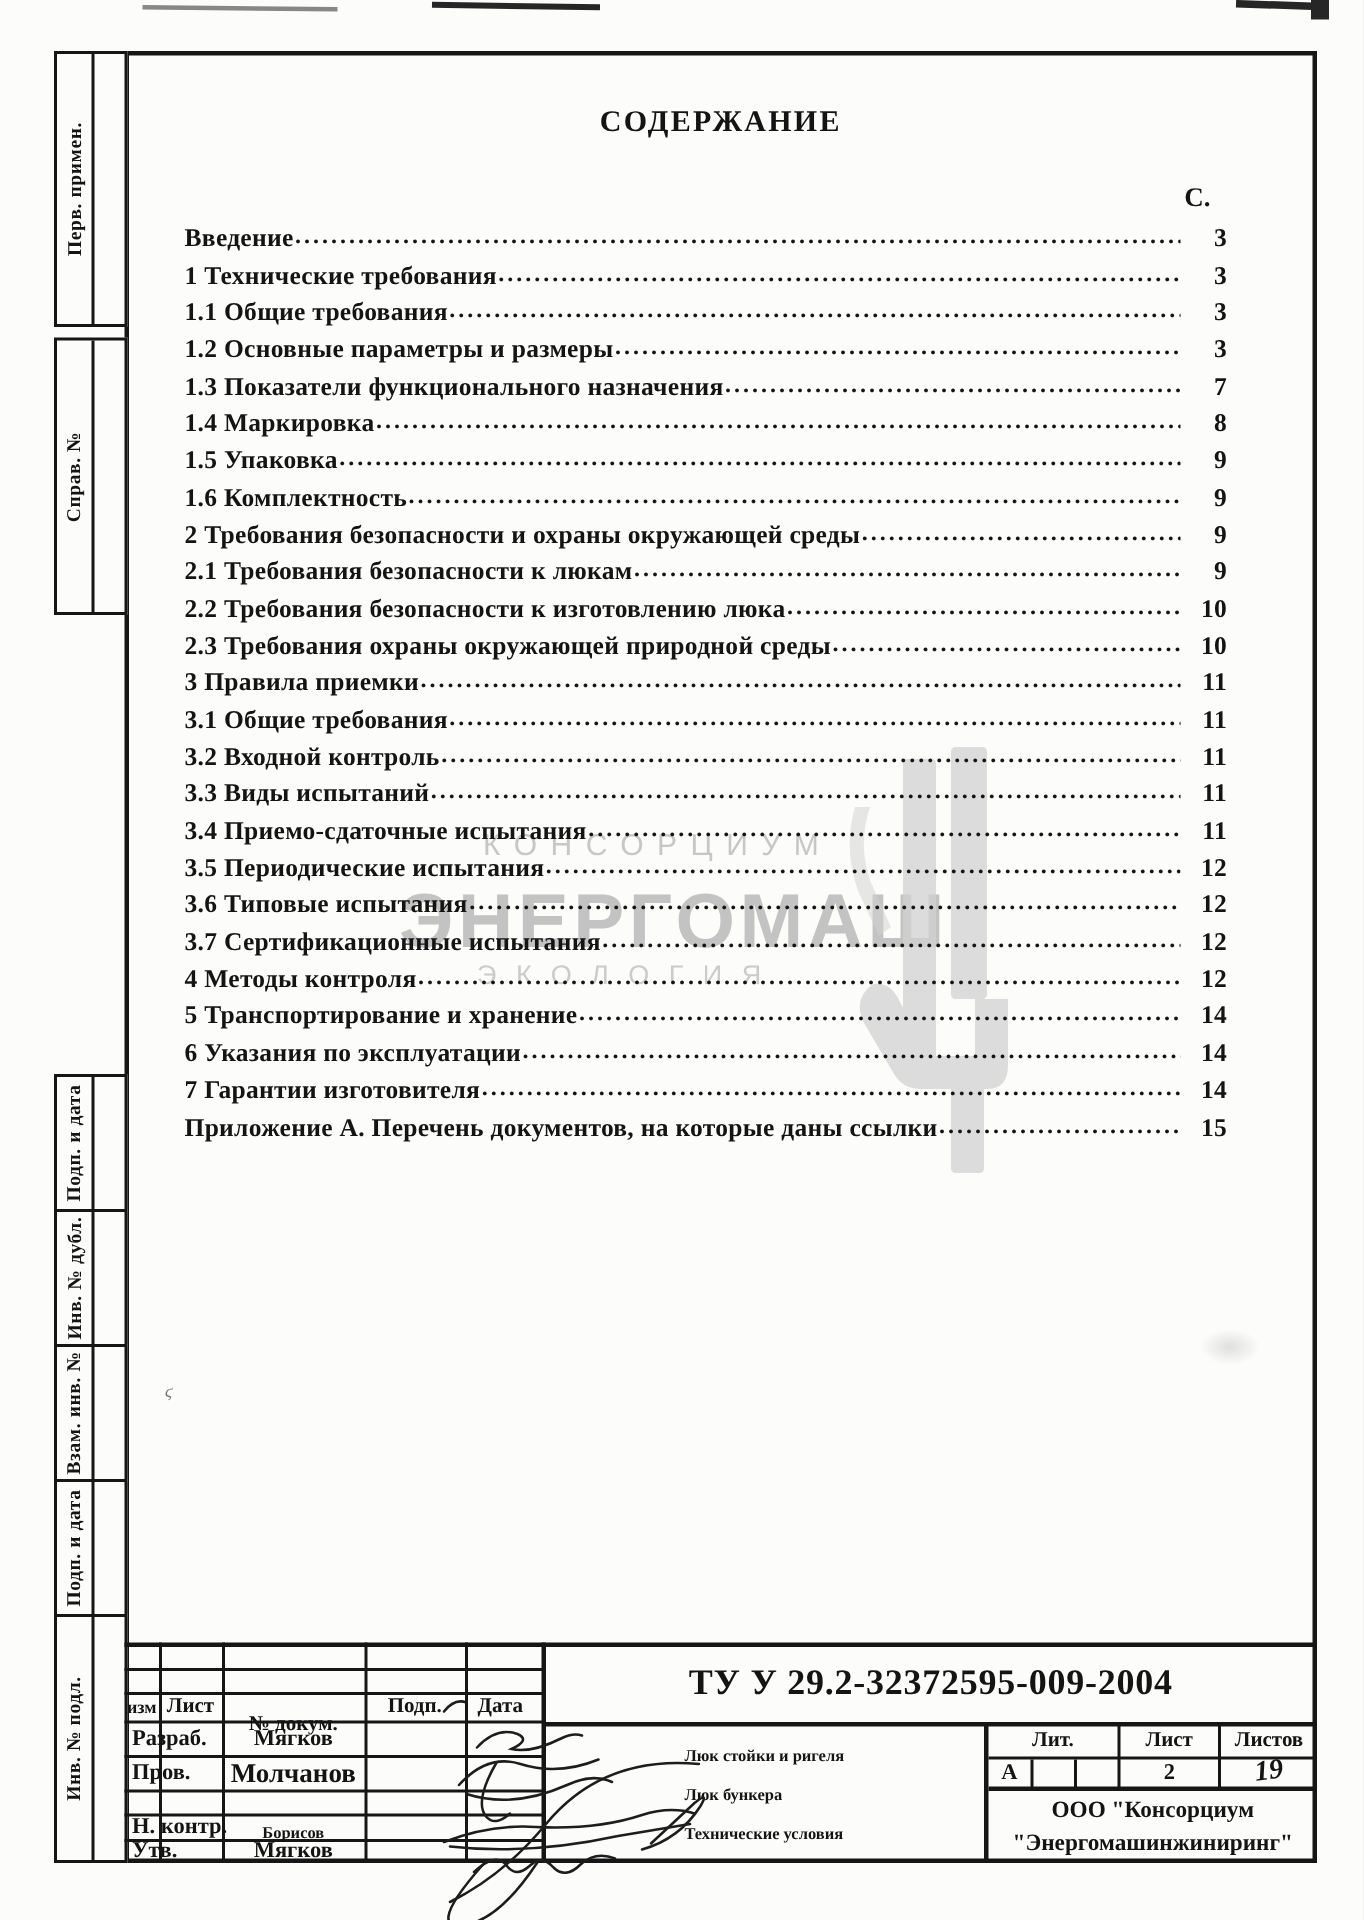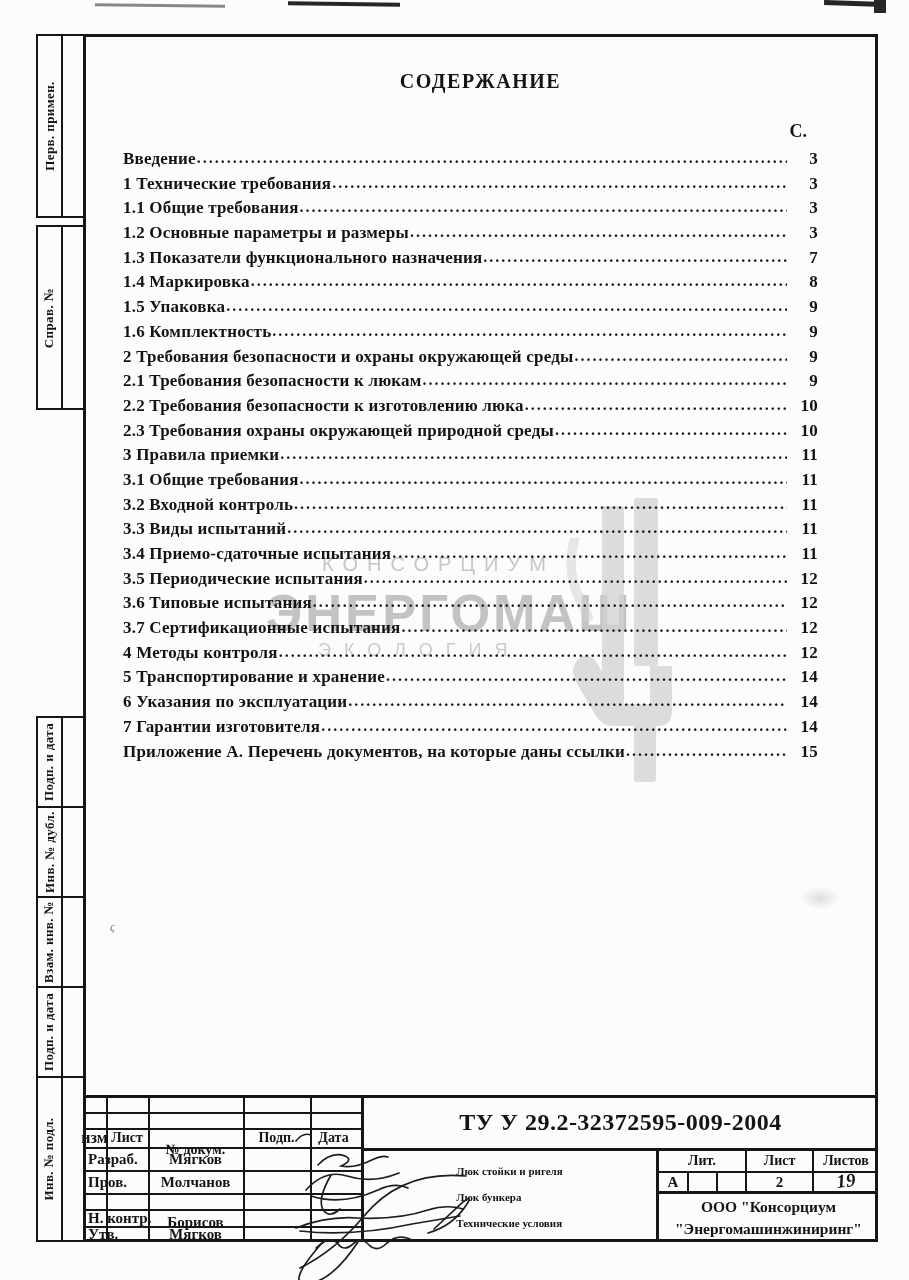--- a/index.html
+++ b/index.html
@@ -40,21 +40,21 @@
   .toc-label{flex:0 0 auto;}
   .toc-leader{flex:1 1 aupx;overflow:hidden;letter-spacing:2px;font-size:16px;
     margin:0 1px;}
   .toc-page{flex:0 0 30px;text-align:right;}
   
   .line{position:absolute;background:#161616;}
   .tb-text{position:absolute;display:flex;align-items:center;justify-content:center;
     font-weight:bold;white-space:nowrap;z-index:3;}
   .docnum{font-size:24px;letter-spacing:.5px;}
   .small-h{font-size:14px;}
-  .tiny-h{font-size:16px;}
+  .tiny-h{font-size:12px;}
   .role{justify-content:flex-start;padding-left:3px;font-size:15px;}
   .t-lines{line-height:26px;font-size:11px;display:block;}
   .company{line-height:22px;text-align:center;font-size:15.5px;display:block;}
   .listov-val{font-size:19px;font-style:italic;transform:rotate(-7deg);}
   .sig-svg{position:absolute;left:0;top:0;z-index:4;}
   .pen-mark{position:absolute;left:110px;top:920px;font-size:12px;color:#777;
     font-style:italic;z-index:2;}
 </style>
 </head>
 <body>
@@ -278,23 +278,23 @@
 
   <div class="tb-text tiny-h" style="left:83px;top:1129px;width:23px;height:18px;">изм</div>
   <div class="tb-text small-h" style="left:106px;top:1129px;width:42px;height:18px;">Лист</div>
   <div class="tb-text small-h" style="left:148px;top:1129px;width:95px;height:18px;margin-top:12px;">№ докум.</div>
   <div class="tb-text small-h" style="left:243px;top:1129px;width:67px;height:18px;">Подп.</div>
   <div class="tb-text small-h" style="left:310px;top:1129px;width:47px;height:18px;">Дата</div>
 
   <div class="tb-text role" style="left:85px;top:1148px;width:62px;height:22px;">Разраб.</div>
   <div class="tb-text" style="left:148px;top:1148px;width:95px;height:22px;font-size:15px;">Мягков</div>
   <div class="tb-text role" style="left:85px;top:1171px;width:62px;height:22px;">Пров.</div>
-  <div class="tb-text" style="left:148px;top:1171px;width:95px;height:22px;font-size:15px;">Молчанов</div>
+  <div class="tb-text" style="left:148px;top:1171px;width:95px;height:22px;font-size:18px;">Молчанов</div>
   <div class="tb-text role" style="left:85px;top:1209px;width:62px;height:18px;">Н. контр.</div>
-  <div class="tb-text" style="left:148px;top:1209px;width:95px;height:26px;font-size:15px;">Борисов</div>
+  <div class="tb-text" style="left:148px;top:1209px;width:95px;height:26px;font-size:11px;">Борисов</div>
   <div class="tb-text role" style="left:85px;top:1226px;width:62px;height:17px;">Утв.</div>
   <div class="tb-text" style="left:148px;top:1226px;width:95px;height:17px;font-size:15px;">Мягков</div>
 
   <div class="tb-text" style="left:363px;top:1157px;width:293px;height:80px;">
     <span class="t-lines">
       <span>Люк стойки и ригеля</span><br>
       <span>Люк бункера</span><br>
       <span>Технические условия</span>
     </span>
   </div>

